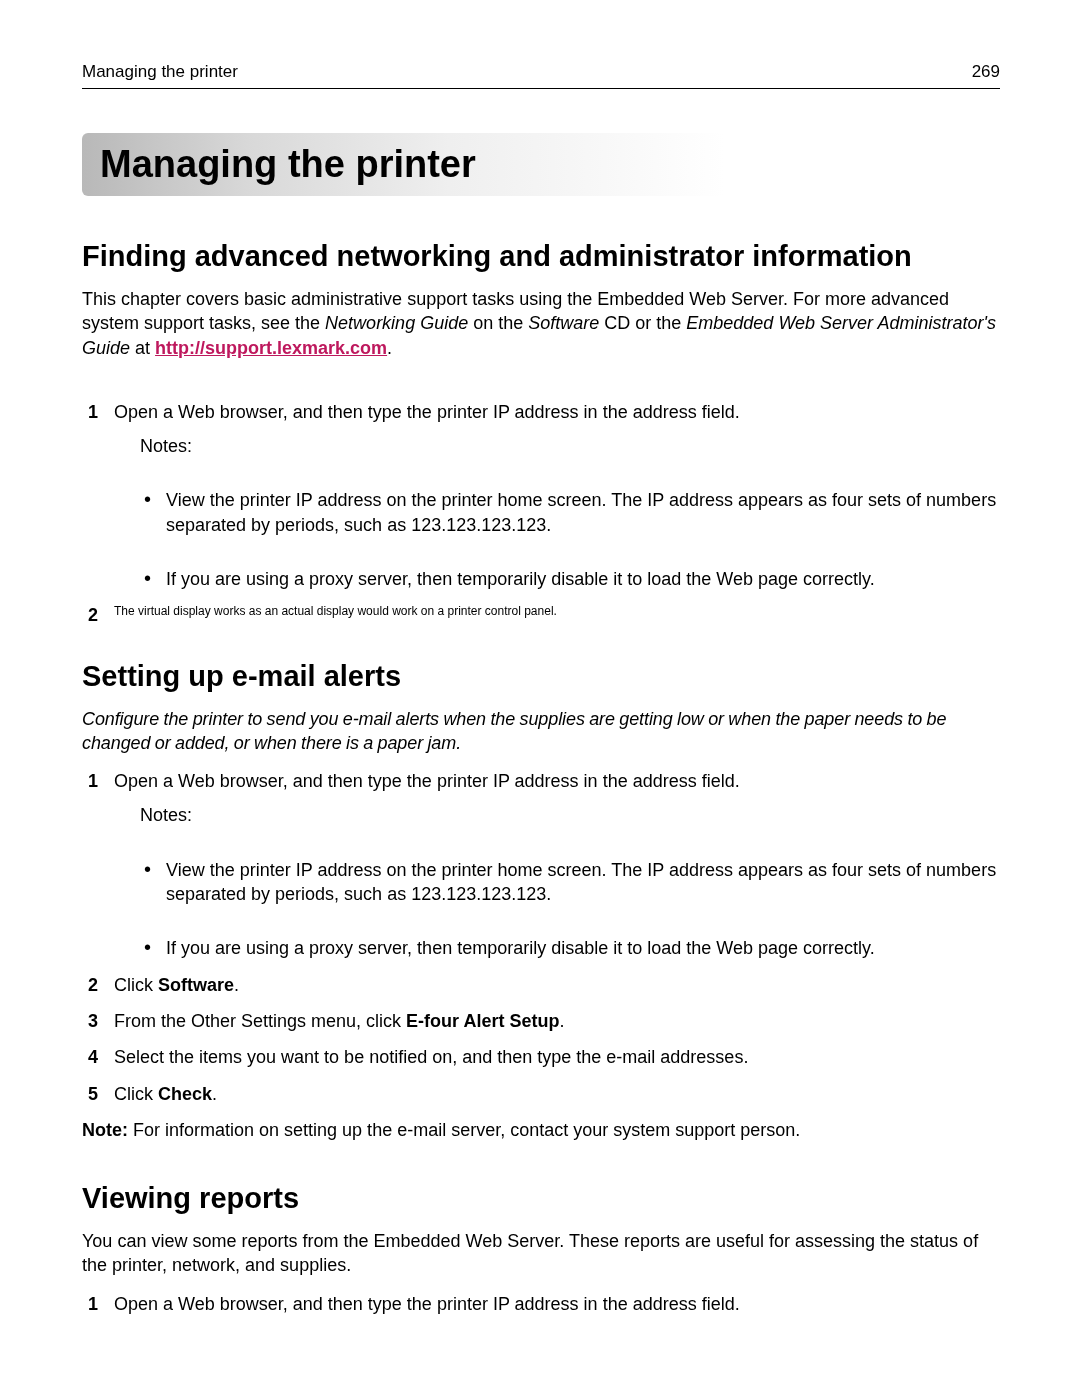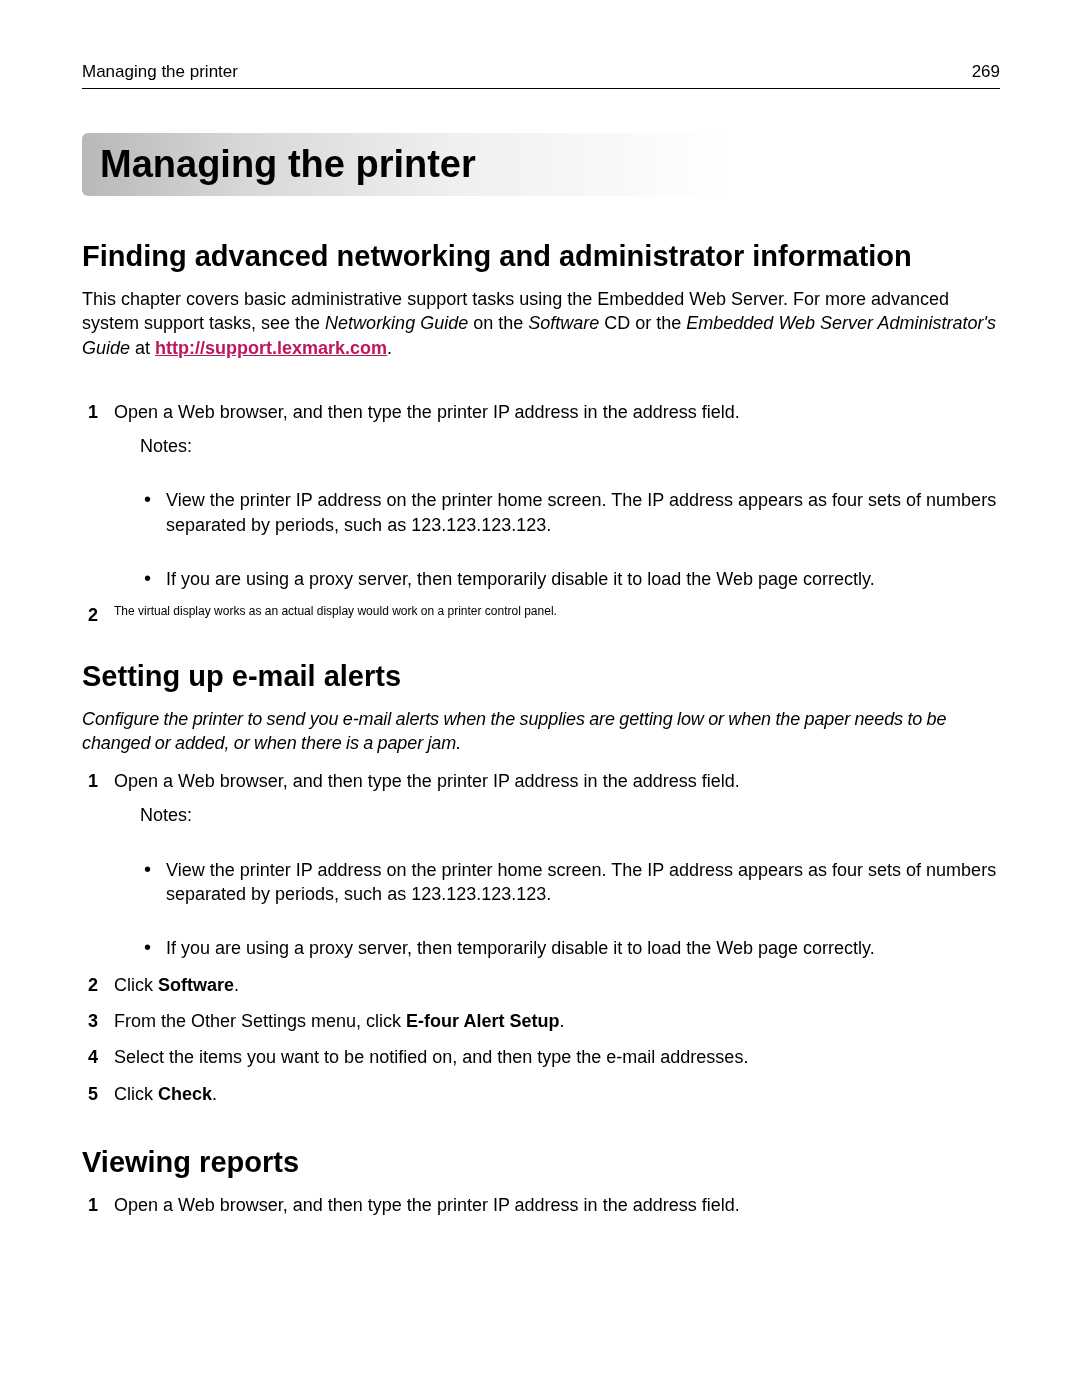--- a/index.html
+++ b/index.html
@@ -153,22 +153,24 @@
             <li>View the printer IP address on the printer home screen. The IP address appears as four sets of numbers separated by periods, such as 123.123.123.123.</li>
             <li>If you are using a proxy server, then temporarily disable it to load the Web page correctly.</li>
           </ul>
         </div>
       </li>
       <li><span>Click </span><span class="bold">Software</span><span>.</span></li>
       <li><span>From the Other Settings menu, click </span><span class="bold">E‑four Alert Setup</span><span>.</span></li>
       <li>Select the items you want to be notified on, and then type the e‑mail addresses.</li>
       <li><span>Click </span><span class="bold">Check</span><span>.</span></li>
     </ol>
+    <p class="body"><span class="bold">Note:</span><span> For information on setting up the e‑mail server, contact your system support person.</span></p>
   </div>
 
   <div class="section-block">
     <div class="section-title">Viewing reports</div>
+    <p class="body">You can view some reports from the Embedded Web Server. These reports are useful for assessing the status of the printer, network, and supplies.</p>
     <ol class="numbered">
       <li>Open a Web browser, and then type the printer IP address in the address field.</li>
     </ol>
   </div>
 
 </div>
 
 </body></html>

